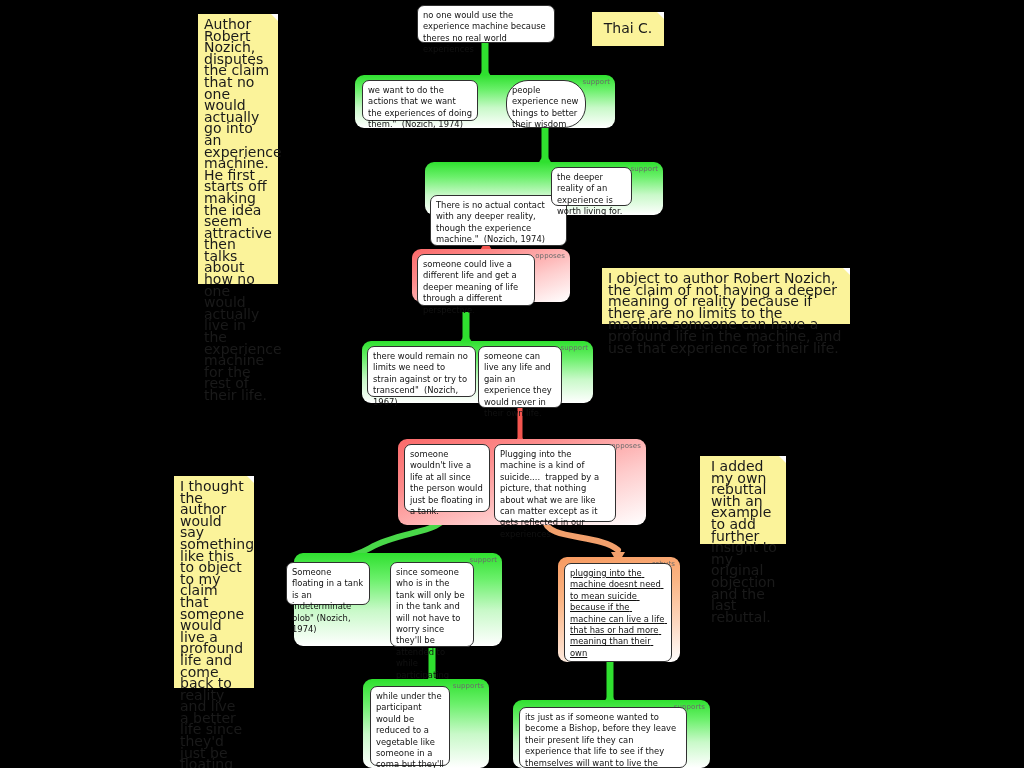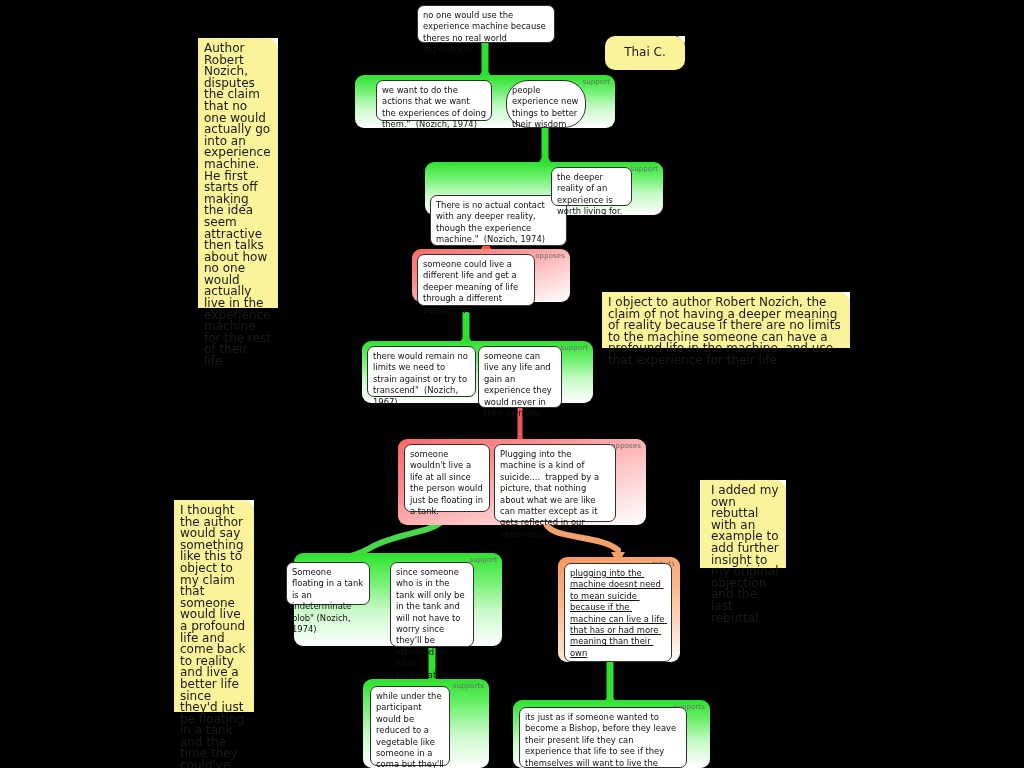--- a/index.html
+++ b/index.html
@@ -67,26 +67,25 @@
     line-height: 11.4px;
     color: #111111;
     font-family: "DejaVu Sans", sans-serif;
   }
   
   .note {
     position: absolute;
     background: #fbf39a;
     box-sizing: border-box;
     padding: 5px 6px;
-    font-size: 12px;
+    font-size: 14px;
     line-height: 11.6px;
     color: #1a1a1a;
     font-family: "DejaVu Sans", sans-serif;
     box-shadow: 1px 1px 0 rgba(0,0,0,0.25);
-    margin-top: 24px;
   }
   .note .fold {
     position: absolute;
     top: 0;
     right: 0;
     width: 0;
     height: 0;
     border-left: 7px solid transparent;
     border-top: 7px solid #ffffff;
   }
@@ -134,21 +133,21 @@
 
     <path d="M610,662 L610,698" stroke="#2fe02f" stroke-width="7" fill="none"></path>
     <polygon points="603,704 617,704 610,692" fill="#2fe02f"></polygon>
   </svg>
 
   <div class="note" style="left:198px; top:14px; width:80px; height:270px;">
     <span class="fold"></span>
     <div class="note-text">Author Robert Nozich, disputes the claim that no one would actually go into an experience machine. He first starts off making the idea seem attractive then talks about how no one would actually live in the experience machine for the rest of their life.</div>
   </div>
 
-  <div class="note centered" style="left:605px; top:12px; width:80px; height:34px;border-radius:10px;">
+  <div class="note centered" style="left:592px; top:12px; width:72px; height:34px;">
     <span class="fold"></span>
     <div class="note-text">Thai C.</div>
   </div>
 
   <div class="note" style="left:602px; top:268px; width:248px; height:56px;">
     <span class="fold"></span>
     <div class="note-text">I object to author Robert Nozich, the claim of not having a deeper meaning of reality because if there are no limits to the machine someone can have a profound life in the machine, and use that experience for their life.</div>
   </div>
 
   <div class="note" style="left:700px; top:456px; width:86px; height:88px;padding-left:11px;">
@@ -161,21 +160,21 @@
     <div class="note-text">I thought the author would say something like this to object to my claim that someone would live a profound life and come back to reality and live a better life since they'd just be floating in a tank and the time they could've been improving their life is instead spent in the tank</div>
   </div>
 
   <div class="claim" style="left:417px; top:5px; width:138px; height:38px;">
     <div class="claim-text">no one would use the experience machine because theres no real world experiences</div>
   </div>
 
   <div class="group support" style="left:355px; top:75px; width:260px; height:53px;">
     <span class="group-label">support</span>
   </div>
-  <div class="claim" style="left:376px; top:80px; width:116px; height:41px;">
+  <div class="claim" style="left:362px; top:80px; width:116px; height:41px;">
     <div class="claim-text">we want to do the actions that we want the experiences of doing them."  (Nozich, 1974)</div>
   </div>
   <div class="claim" style="left:506px; top:80px; width:80px; height:48px;border-radius:22px;">
     <div class="claim-text">people experience new things to better their wisdom</div>
   </div>
 
   <div class="group support" style="left:425px; top:162px; width:238px; height:53px;">
     <span class="group-label">support</span>
   </div>
   <div class="claim" style="left:430px; top:167px; width:137px; height:51px;margin-top:28px;">

